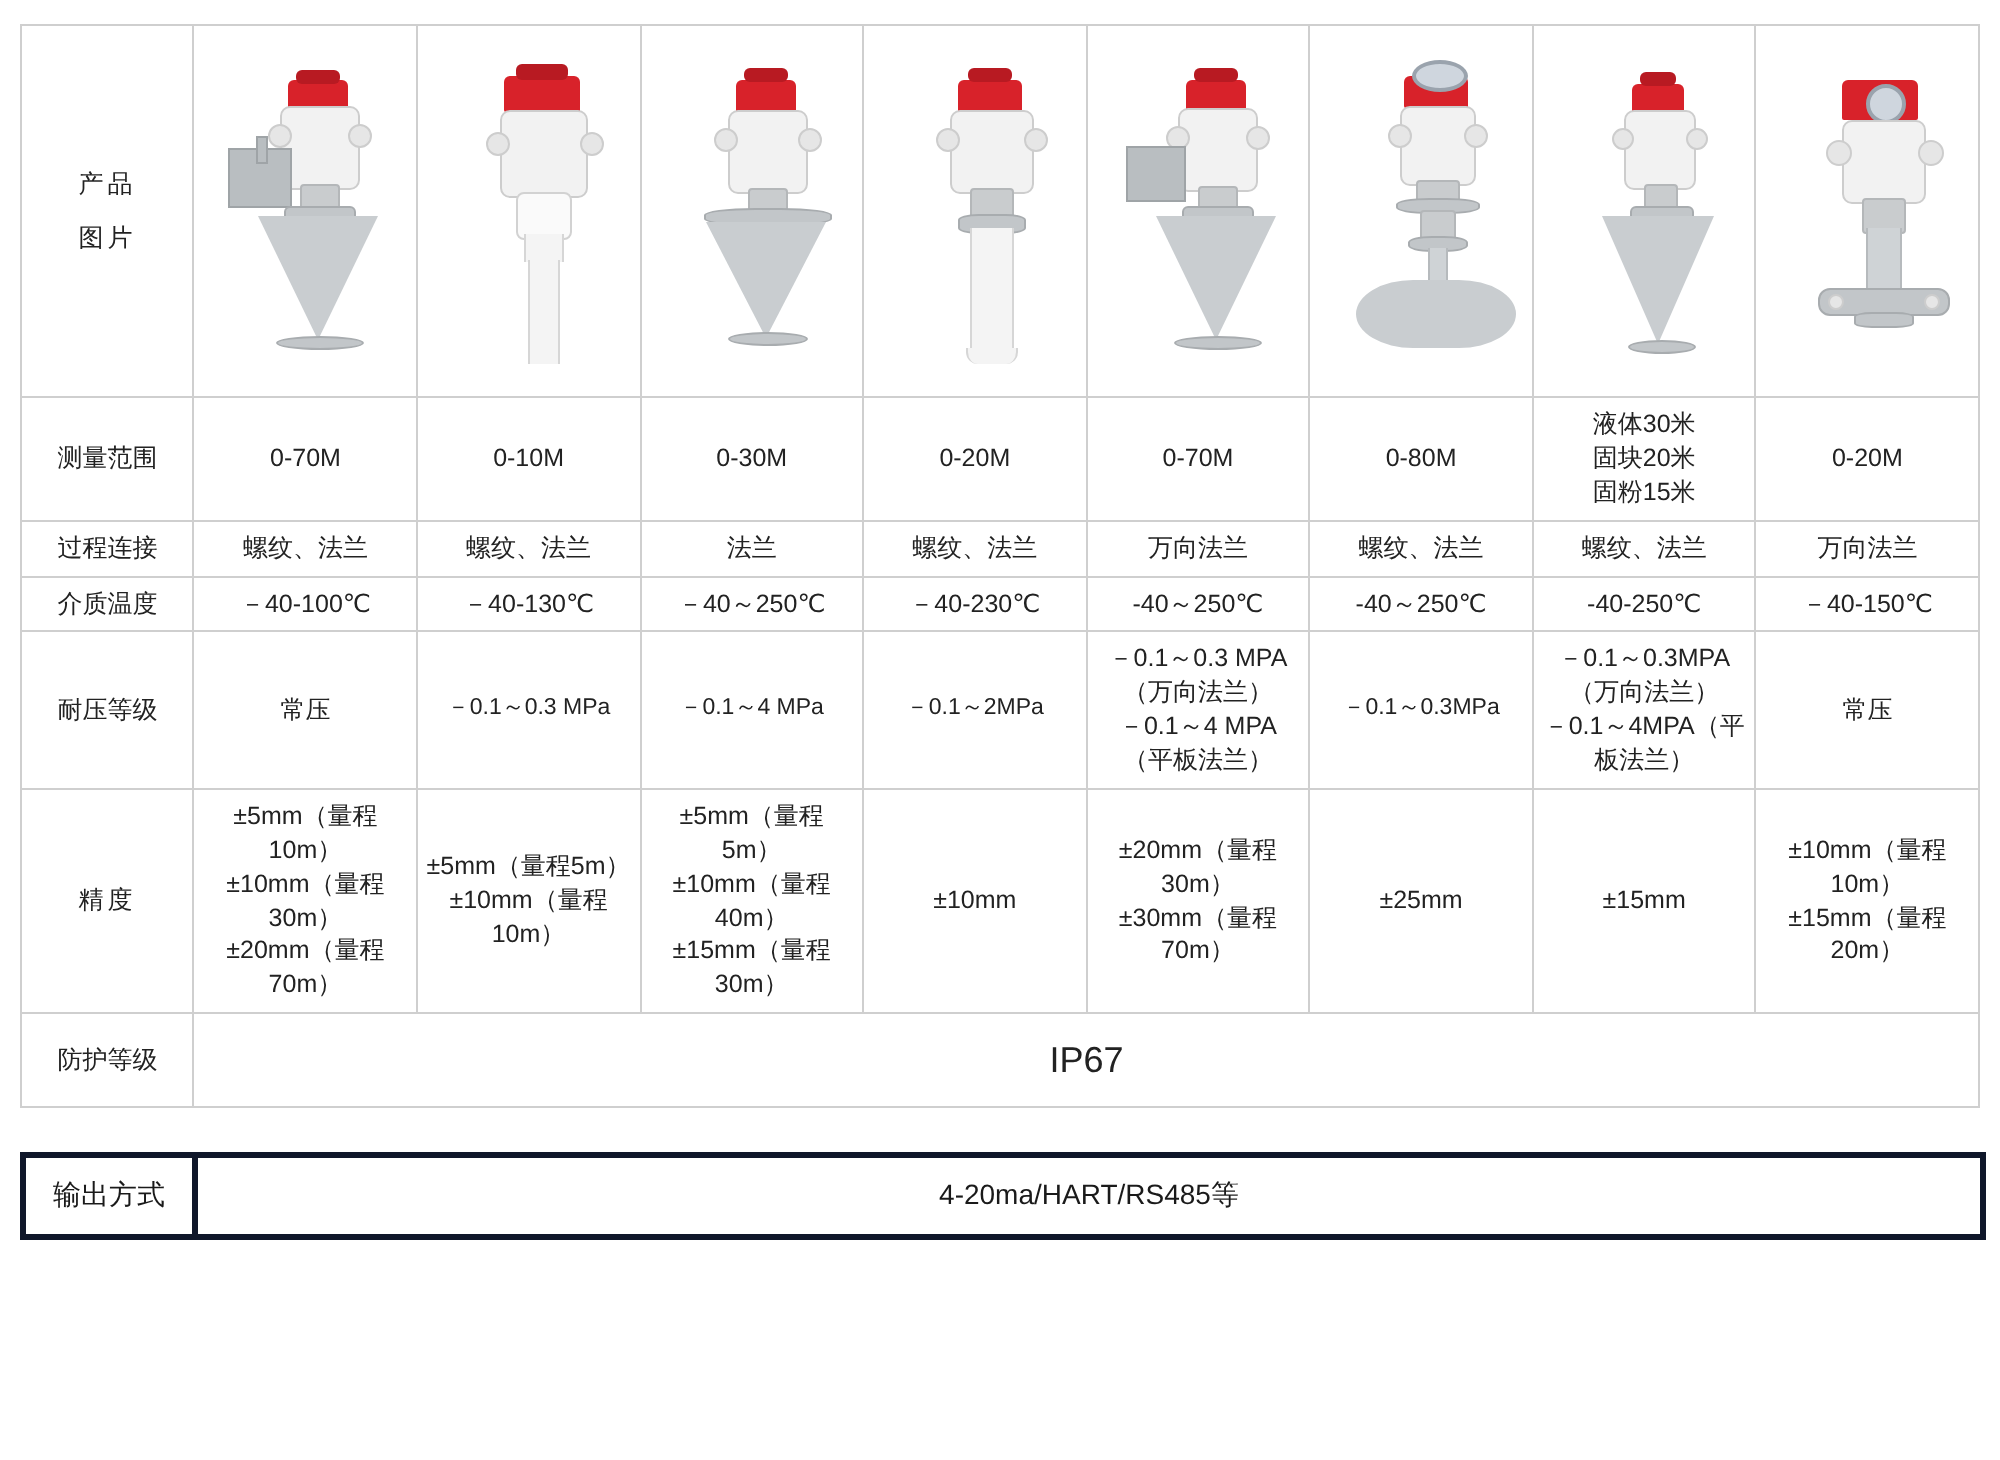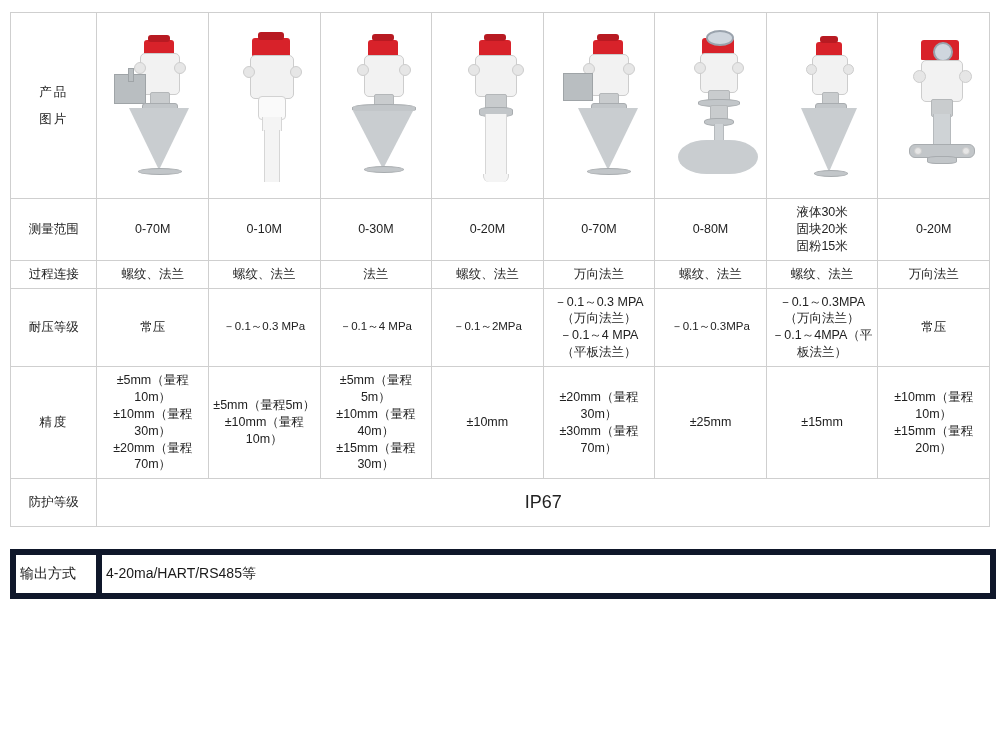--- a/index.html
+++ b/index.html
@@ -150,22 +150,22 @@
     height: 22px;
     border: none !important;
   }
   table.out {
     border-collapse: collapse;
     table-layout: fixed;
     width: 980px;
     margin: 0 auto;
   }
   table.out td {
-    border: 6px solid #0f172a;
-    text-align: left;
+    border: 3px solid #0f172a;
+    text-align: center;
     vertical-align: middle;
     padding: 10px 4px;
     font-size: 14px;
   }
   .small {
     font-size: 10.5px;
     line-height: 1.3;
   }
   .xsmall {
     font-size: 9.5px;
@@ -344,20 +344,31 @@
       <td>螺纹、法兰</td>
       <td>螺纹、法兰</td>
       <td>法兰</td>
       <td>螺纹、法兰</td>
       <td>万向法兰</td>
       <td>螺纹、法兰</td>
       <td>螺纹、法兰</td>
       <td>万向法兰</td>
     </tr>
 
+    <tr>
+      <td class="rowhead" style="letter-spacing:0">介质温度</td>
+      <td>－40-100℃</td>
+      <td>－40-130℃</td>
+      <td>－40～250℃</td>
+      <td>－40-230℃</td>
+      <td>-40～250℃</td>
+      <td>-40～250℃</td>
+      <td>-40-250℃</td>
+      <td>－40-150℃</td>
+    </tr>
 
     <tr>
       <td class="rowhead" style="letter-spacing:0">耐压等级</td>
       <td>常压</td>
       <td style="font-size:11.5px">－0.1～0.3 MPa</td>
       <td style="font-size:11.5px">－0.1～4 MPa</td>
       <td style="font-size:11.5px">－0.1～2MPa</td>
       <td class="xsmall">
         <div>－0.1～0.3 MPA</div>
         <div>（万向法兰）</div>

